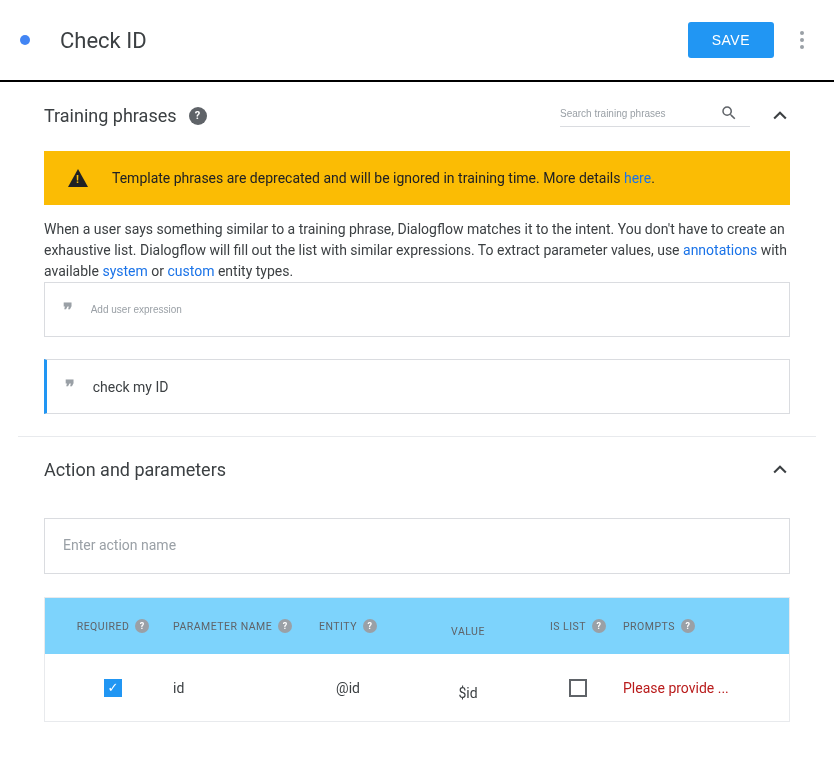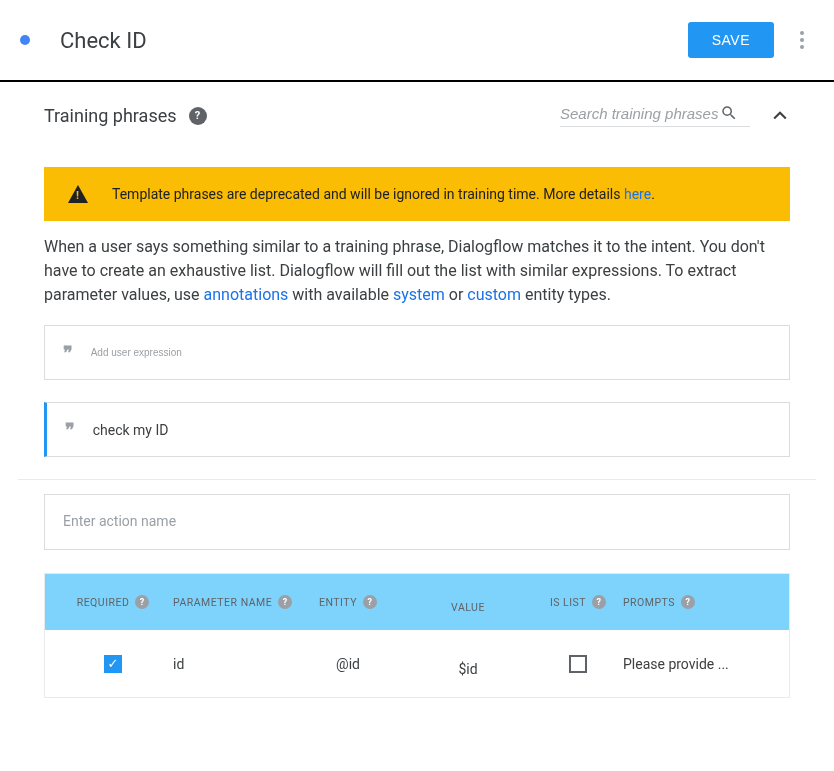--- a/index.html
+++ b/index.html
@@ -9,29 +9,29 @@
 .title { font-size: 22px; color: #3c4043; flex: 1; font-weight: 400; }
 .save-btn { background: #2196f3; color: #fff; border: none; padding: 10px 24px; border-radius: 3px; font-size: 14px; letter-spacing: 0.5px; cursor: pointer; font-weight: 500; }
 .kebab { width: 24px; height: 24px; margin-left: 16px; display: flex; flex-direction: column; align-items: center; justify-content: center; gap: 3px; cursor: pointer; }
 .kebab span { width: 4px; height: 4px; background: #9aa0a6; border-radius: 50%; }
 .content { padding: 0 44px; }
 .section-head { display: flex; align-items: center; padding: 22px 0 24px; }
 .section-title { font-size: 18px; color: #3c4043; font-weight: 400; }
 .help-icon { width: 18px; height: 18px; background: #5f6368; border-radius: 50%; color: #fff; display: inline-flex; align-items: center; justify-content: center; font-size: 11px; font-weight: bold; margin-left: 12px; cursor: pointer; }
 .spacer { flex: 1; }
 .search-box { display: flex; align-items: center; border-bottom: 1px solid #dadce0; padding-bottom: 4px; width: 190px; }
-.search-input { border: none; outline: none; color: #000000; font-size: 15px; width: 160px; font-style: italic; }
+.search-input { border: none; outline: none; color: #000000; font-size: 10px; width: 160px; }
 .search-input::placeholder { color: #9aa0a6; }
 .chevron { margin-left: 20px; cursor: pointer; }
-.warning { background: #fbbc04; display: flex; align-items: center; padding: 18px 24px; margin-bottom: 14px; margin-top: 16px; }
+.warning { background: #fbbc04; display: flex; align-items: center; padding: 18px 24px; margin-bottom: 14px; }
 .warn-icon { width: 0; height: 0; border-left: 10px solid transparent; border-right: 10px solid transparent; border-bottom: 18px solid #202124; position: relative; margin-right: 24px; }
 .warn-icon::after { content: "!"; position: absolute; top: 4px; left: -2px; color: #fbbc04; font-size: 11px; font-weight: bold; }
 .warning-text { font-size: 14px; color: #202124; }
 .warning-text a { color: #1a73e8; text-decoration: none; }
-.desc { font-size: 16px; color: #3c4043; line-height: 1.5; margin-bottom: 18px; }
+.desc { font-size: 14px; color: #3c4043; line-height: 1.5; }
 .desc a { color: #1a73e8; text-decoration: none; }
 .phrase-box { border: 1px solid #dadce0; display: flex; align-items: center; padding: 16px 18px; margin-bottom: 22px; }
 .phrase-box.highlighted { border-left: 3px solid #2196f3; }
 .quote-icon { color: #9aa0a6; font-size: 18px; margin-right: 18px; font-weight: bold; }
 .phrase-input { border: none; outline: none; font-size: 10px; color: #c2410c; flex: 1; }
 .phrase-input::placeholder { color: #9aa0a6; }
 .phrase-text { font-size: 14px; color: #3c4043; }
 .annotation-wrap { position: relative; height: 56px; margin-bottom: 0; }
 .annotation-arrow { position: absolute; left: 152px; top: -14px; }
 .annotation-text { position: absolute; left: 160px; top: 20px; color: #e73e22; font-size: 17.5px; letter-spacing: 0.2px; white-space: nowrap; }
@@ -45,21 +45,21 @@
 .col-name { width: 120px; }
 .col-entity { width: 110px; justify-content: center; }
 .col-value { width: 130px; justify-content: center; margin-top: 11px; }
 .col-list { width: 90px; justify-content: center; }
 .col-prompts { width: 140px; }
 .help-sm { width: 14px; height: 14px; background: #9aa0a6; border-radius: 50%; color: #fff; display: inline-flex; align-items: center; justify-content: center; font-size: 9px; font-weight: bold; cursor: pointer; }
 .param-row { display: flex; padding: 20px 8px; align-items: center; font-size: 14px; color: #3c4043; }
 .param-row > div { display: flex; align-items: center; }
 .checkbox { width: 18px; height: 18px; background: #2196f3; display: flex; align-items: center; justify-content: center; color: #fff; font-size: 13px; cursor: pointer; }
 .checkbox-empty { width: 18px; height: 18px; border: 2px solid #5f6368; cursor: pointer; }
-.prompt-link { color: #404040; cursor: pointer; }
+.prompt-link { color: #b91c1c; cursor: pointer; }
 svg { display: block; }
 </style>
 </head>
 <body>
 
 <div class="header">
   <div class="dot"></div>
   <div class="title">Check ID</div>
   <button class="save-btn">SAVE</button>
   <div class="kebab">
@@ -104,20 +104,29 @@
   </div>
 
   <div class="phrase-box highlighted">
     <span class="quote-icon">❞</span>
     <span class="phrase-text">check my ID</span>
   </div>
 
 
   <hr class="divider">
 
+  <div class="section-head">
+    <div class="section-title">Action and parameters</div>
+    <div class="spacer"></div>
+    <div class="chevron">
+      <svg width="20" height="20" viewBox="0 0 24 24" fill="none" stroke="#3c4043" stroke-width="2.5">
+          <polyline points="5 15 12 8 19 15"></polyline>
+        </svg>
+    </div>
+  </div>
 
   <textarea class="action-input" placeholder="Enter action name" style=""></textarea>
 
   <div class="param-table">
     <div class="param-head">
       <div class="col-req">
           <span>REQUIRED</span>
           <span class="help-sm">?</span>
         </div>
       <div class="col-name">

